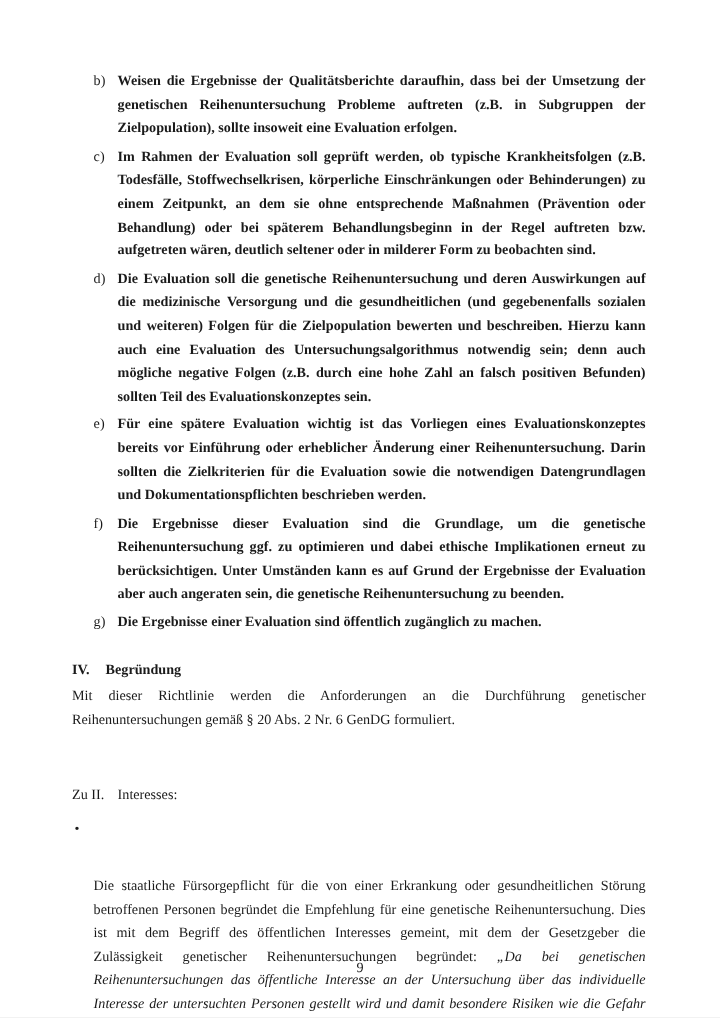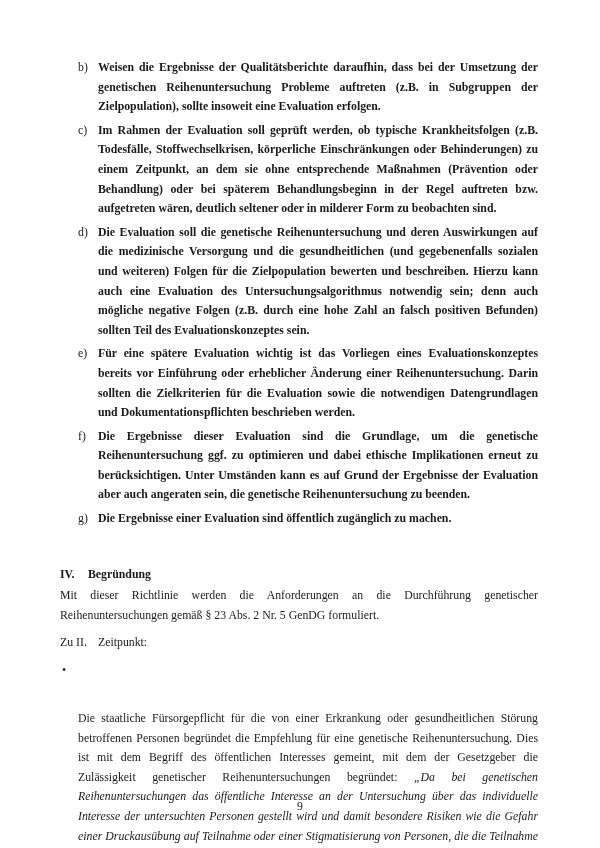--- a/index.html
+++ b/index.html
@@ -18,25 +18,25 @@
     position: absolute;
     top: 58px;
     left: 60px;
     width: 478px;
     line-height: 19.6px;
   }
   .olist { margin: 0; padding: 0; }
   .list-item { display: flex; margin-bottom: 4px; padding-left: 18px; }
   .list-item .marker { flex: 0 0 20px; }
   .list-item .body { flex: 1; text-align: justify; text-justify: inter-word; font-weight: bold; }
-  .section-heading { font-weight: bold; margin-top: 36px; }
+  .section-heading { font-weight: bold; margin-top: 20px; }
   .section-heading .num { display: inline-block; width: 28px; }
   .intro-para { margin-top: 2px; text-align: justify; text-justify: inter-word; }
   .subsection-heading { margin-top: 8px; }
-  .subsection-heading .sublabel { display: inline-block; width: 38px; }
+  .subsection-heading .sublabel { display: inline-block; width: 38px; margin-top: 36px; }
   .bullet-item { display: flex; margin-top: 8px; padding-left: 2px; }
   .bullet-item .glyph { flex: 0 0 16px; }
   .bullet-item .body { flex: 1; text-align: justify; text-justify: inter-word; margin-top: 48px; }
   .quote-italic { font-style: italic; }
   .page-number {
     position: absolute;
     bottom: 34px;
     left: 0;
     width: 100%;
     text-align: center;
@@ -72,24 +72,24 @@
       <div class="list-item">
         <span class="marker">g)</span>
         <div class="body">Die Ergebnisse einer Evaluation sind öffentlich zugänglich zu machen.</div>
       </div>
     </div>
 
     <div class="section-heading">
       <span class="num">IV.</span><span>Begründung</span>
     </div>
 
-    <div class="intro-para">Mit dieser Richtlinie werden die Anforderungen an die Durchführung genetischer Reihenuntersuchungen gemäß § 23 Abs. 2 Nr. 5 GenDG formuliert.</div>
+    <div class="intro-para">Mit dieser Richtlinie werden die Anforderungen an die Durchführung genetischer Reihenuntersuchungen gemäß § 20 Abs. 2 Nr. 6 GenDG formuliert.</div>
 
     <div class="subsection-heading">
-      <span class="sublabel">Zu II.</span><span>Zeitpunkt:</span>
+      <span class="sublabel">Zu II.</span><span>Interesses:</span>
     </div>
 
     <div class="bullet-item">
       <span class="glyph">•</span>
       <div class="body">
         <span>Die staatliche Fürsorgepflicht für die von einer Erkrankung oder gesundheitlichen Störung betroffenen Personen begründet die Empfehlung für eine genetische Reihenuntersuchung. Dies ist mit dem Begriff des öffentlichen Interesses gemeint, mit dem der Gesetzgeber die Zulässigkeit genetischer Reihenuntersuchungen begründet: </span><span class="quote-italic">„Da bei genetischen Reihenuntersuchungen das öffentliche Interesse an der Untersuchung über das individuelle Interesse der untersuchten Personen gestellt wird und damit besondere Risiken wie die Gefahr einer Druckausübung auf Teilnahme oder einer Stigmatisierung von Personen, die die Teilnahme verweigert haben, verbunden sind, ist es geboten, eine solche Untersuchung einer vorherigen Prüfung und</span>
       </div>
     </div>
 
   </div>

